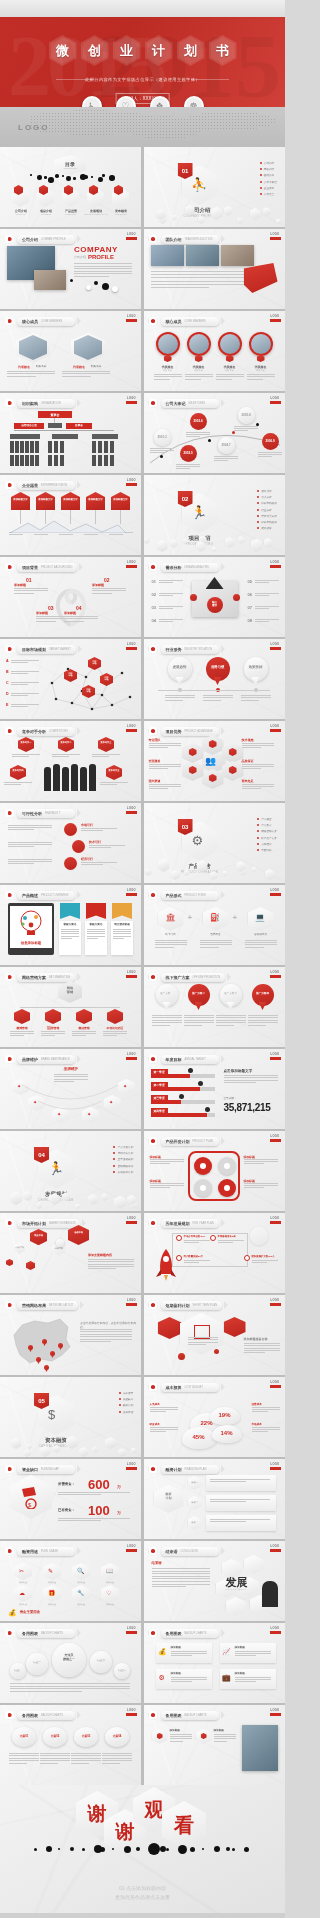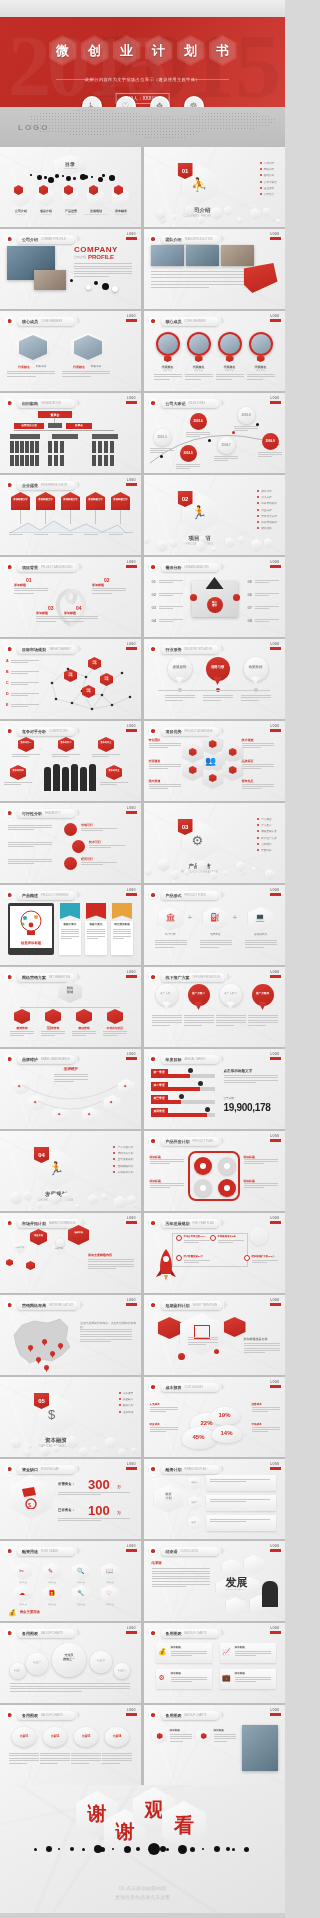--- a/index.html
+++ b/index.html
@@ -1533,21 +1533,21 @@
         <div class="cir" style="left:61.32px;top:57.5px;width:5px;height:5px;background:#2b2b2b"></div>
       </div>
           <div class="tl" style="left:80px;top:20px;font-size:3.6px;color:#444;font-weight:bold">点击添加标题文字</div>
           <div class="lines" style="left:80px;top:26px;width:54px">
             <i style="width:54px;margin-bottom:1.3px"></i>
             <i style="width:54px;margin-bottom:1.3px"></i>
             <i style="width:54px;margin-bottom:1.3px"></i>
             <i style="width:32.4px;margin-bottom:1.3px"></i>
           </div>
           <div class="tl" style="left:80px;top:48px;font-size:2.6px;color:#777">全年总额：</div>
-        <div class="big" style="left:80px;top:53px;font-size:10px;color:#222;letter-spacing:-.3px">19,900,178</div>
+        <div class="big" style="left:80px;top:53px;font-size:10px;color:#222;letter-spacing:-.3px">35,871,215</div>
      </div>
    </div>
       <div class="slide">
      <div class="sl-inner">
        <div class="sec-hex"></div>
         <div class="sec-glyph">🏃</div>
         <div class="sec-num">04</div>
         <div class="sec-title">发展规划</div>
         <div class="sec-en">DEVELOPMENT PLAN</div>
           <div class="dots" style="right:8px;top:14px">
@@ -1910,21 +1910,21 @@
             <u>&nbsp;</u>
           </div>
           <div class="hx wht" style="left:10px;top:16px;width:42px;height:44px"></div>
         <svg style="position:absolute;left:20px;top:26px;width:22px;height:24px">
           <path d="M2 4 L14 2 L16 10 L4 12 Z" fill="#cf2a22"></path>
           <circle cx="11" cy="19" r="5" fill="none" stroke="#cf2a22" stroke-width="1.4"></circle>
           <text x="8" y="22" font-size="6" fill="#cf2a22">$</text>
           </svg>
           <div>
         <div class="tl" style="left:58px;top:23px;font-size:3.4px;color:#444;font-weight:bold">所需资金：</div>
-        <div class="big" style="left:88px;top:18px;font-size:13px">300</div>
+        <div class="big" style="left:88px;top:18px;font-size:13px">600</div>
         <div class="tl red" style="left:117px;top:25px;font-size:4px">万</div>
         <div class="lines" style="left:58px;top:33px;width:72px">
               <i style="width:72px;margin-bottom:1.4px"></i>
               <i style="width:43.199999999999996px;margin-bottom:1.4px"></i>
             </div>
       </div>
           <div>
         <div class="tl" style="left:58px;top:49px;font-size:3.4px;color:#444;font-weight:bold">已有资金：</div>
         <div class="big" style="left:88px;top:44px;font-size:13px">100</div>
         <div class="tl red" style="left:117px;top:51px;font-size:4px">万</div>

